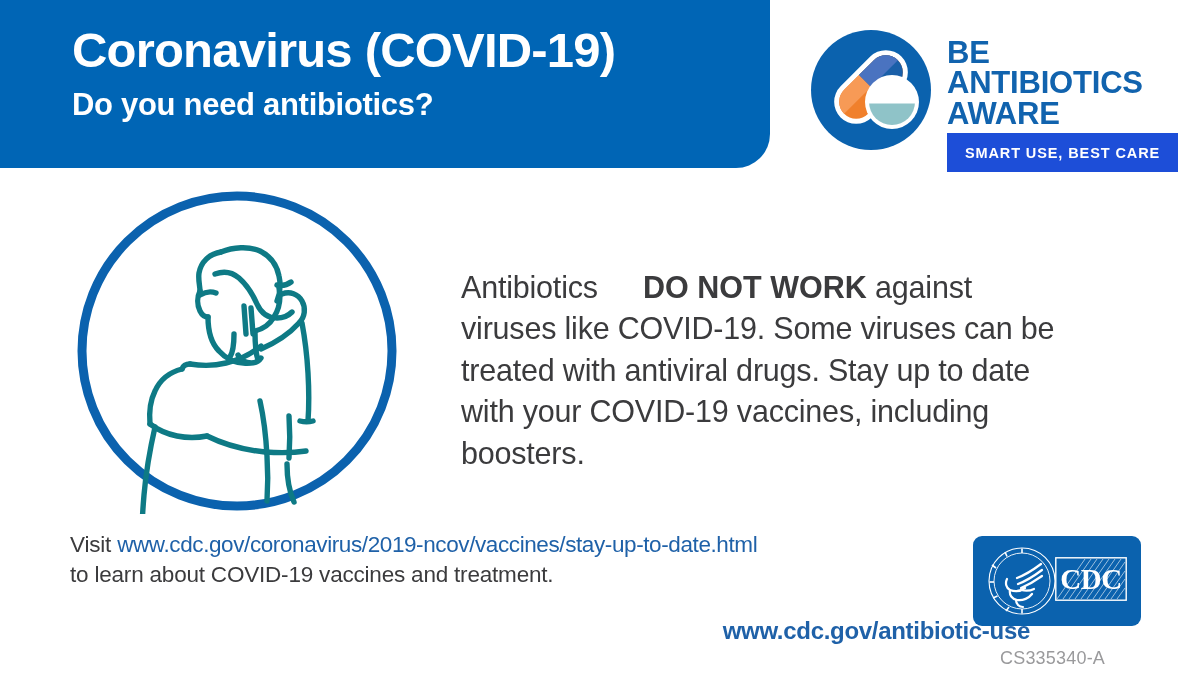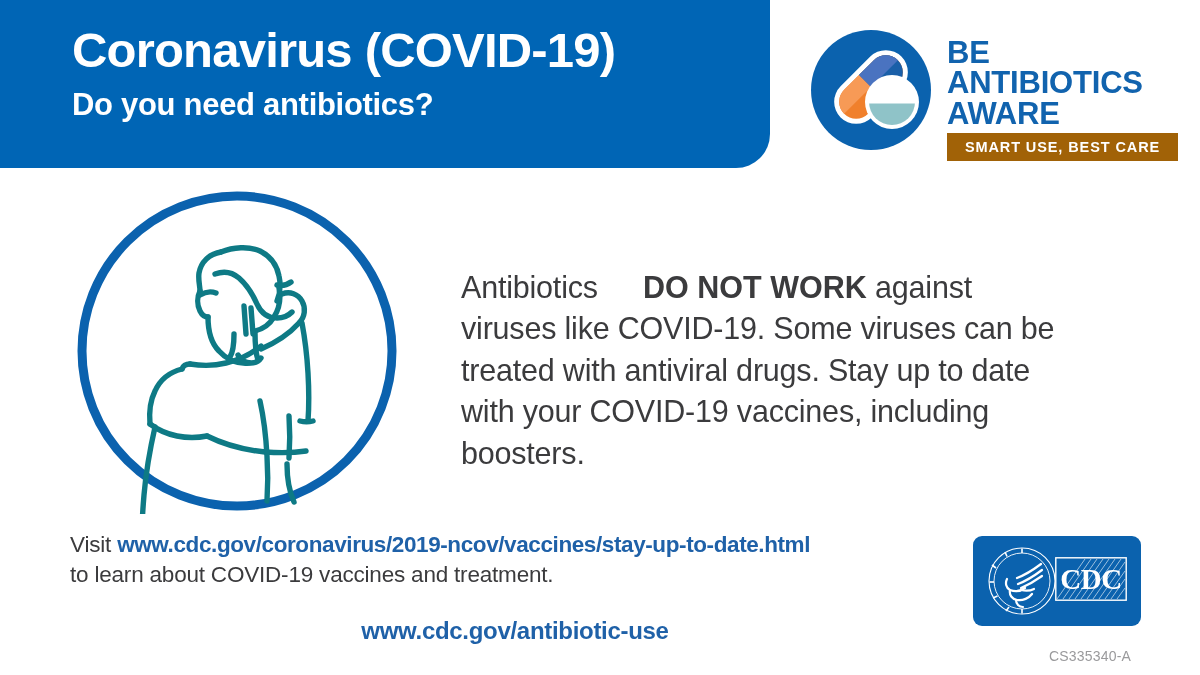--- a/index.html
+++ b/index.html
@@ -80,22 +80,22 @@
     font-weight: bold;
     letter-spacing: -0.2px;
     line-height: 0.98;
     white-space: nowrap;
   }
   .baa-tagline-bar {
     position: absolute;
     left: 141px;
     top: 111px;
     width: 231px;
-    height: 28px;
-    background: #a16207;
+    height: 39px;
+    background: #1d4ed8;
     display: flex;
     align-items: center;
     justify-content: center;
   }
   .baa-tagline {
     color: #ffffff;
     font-size: 14.5px;
     font-weight: bold;
     letter-spacing: 0.9px;
     white-space: nowrap;
@@ -133,34 +133,34 @@
     left: 70px;
     top: 530px;
     width: 830px;
     color: #3B3B3D;
     font-size: 22.5px;
     line-height: 1.33;
     letter-spacing: -0.2px;
   }
   .visit-url {
     color: #1F61A8;
-    font-weight: bold;
+    font-weight: normal;
     letter-spacing: -0.4px;
   }
   .visit-line2 {
     display: block;
   }
 
   
   .footer-url {
     position: absolute;
     left: 0;
     top: 617px;
     width: 1030px;
-    text-align: center;
+    text-align: right;
     color: #1F61A8;
     font-size: 24px;
     font-weight: bold;
     letter-spacing: -0.3px;
   }
 
   
   .cdc-logo {
     position: absolute;
     left: 973px;
@@ -182,23 +182,23 @@
     left: 82px;
     top: 21px;
     width: 72px;
     height: 44px;
   }
   .cs-number {
     position: absolute;
     left: 1000px;
     top: 648px;
     width: 180px;
-    text-align: center;
+    text-align: left;
     color: #9A9A9C;
-    font-size: 14px;
+    font-size: 18px;
     letter-spacing: 0.2px;
   }
 </style>
 </head>
 <body>
 
 <div class="poster">
 
   <div class="header-band"></div>
   <div class="header-title">Coronavirus (COVID-19)</div>

